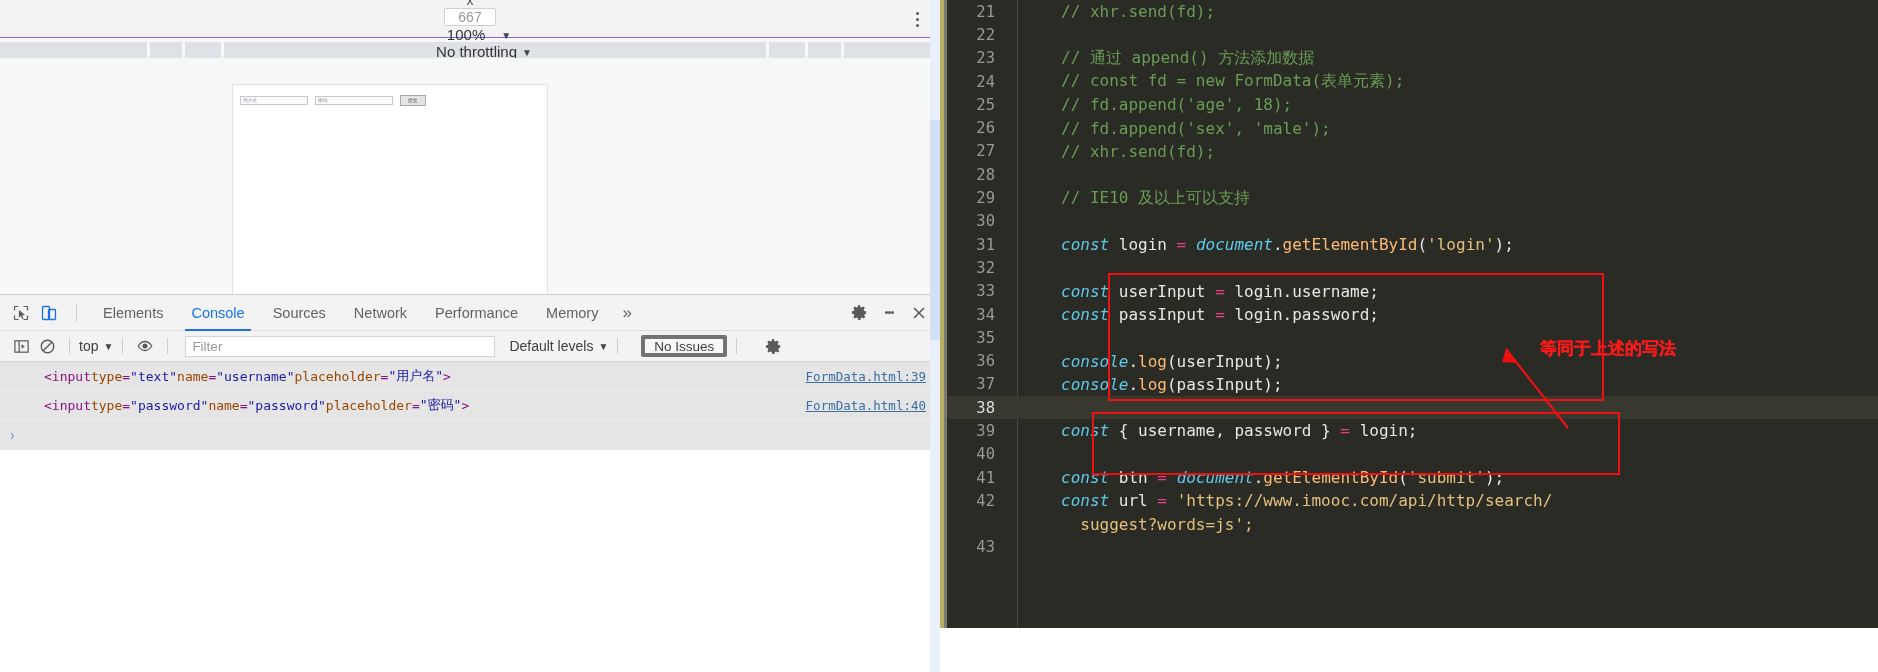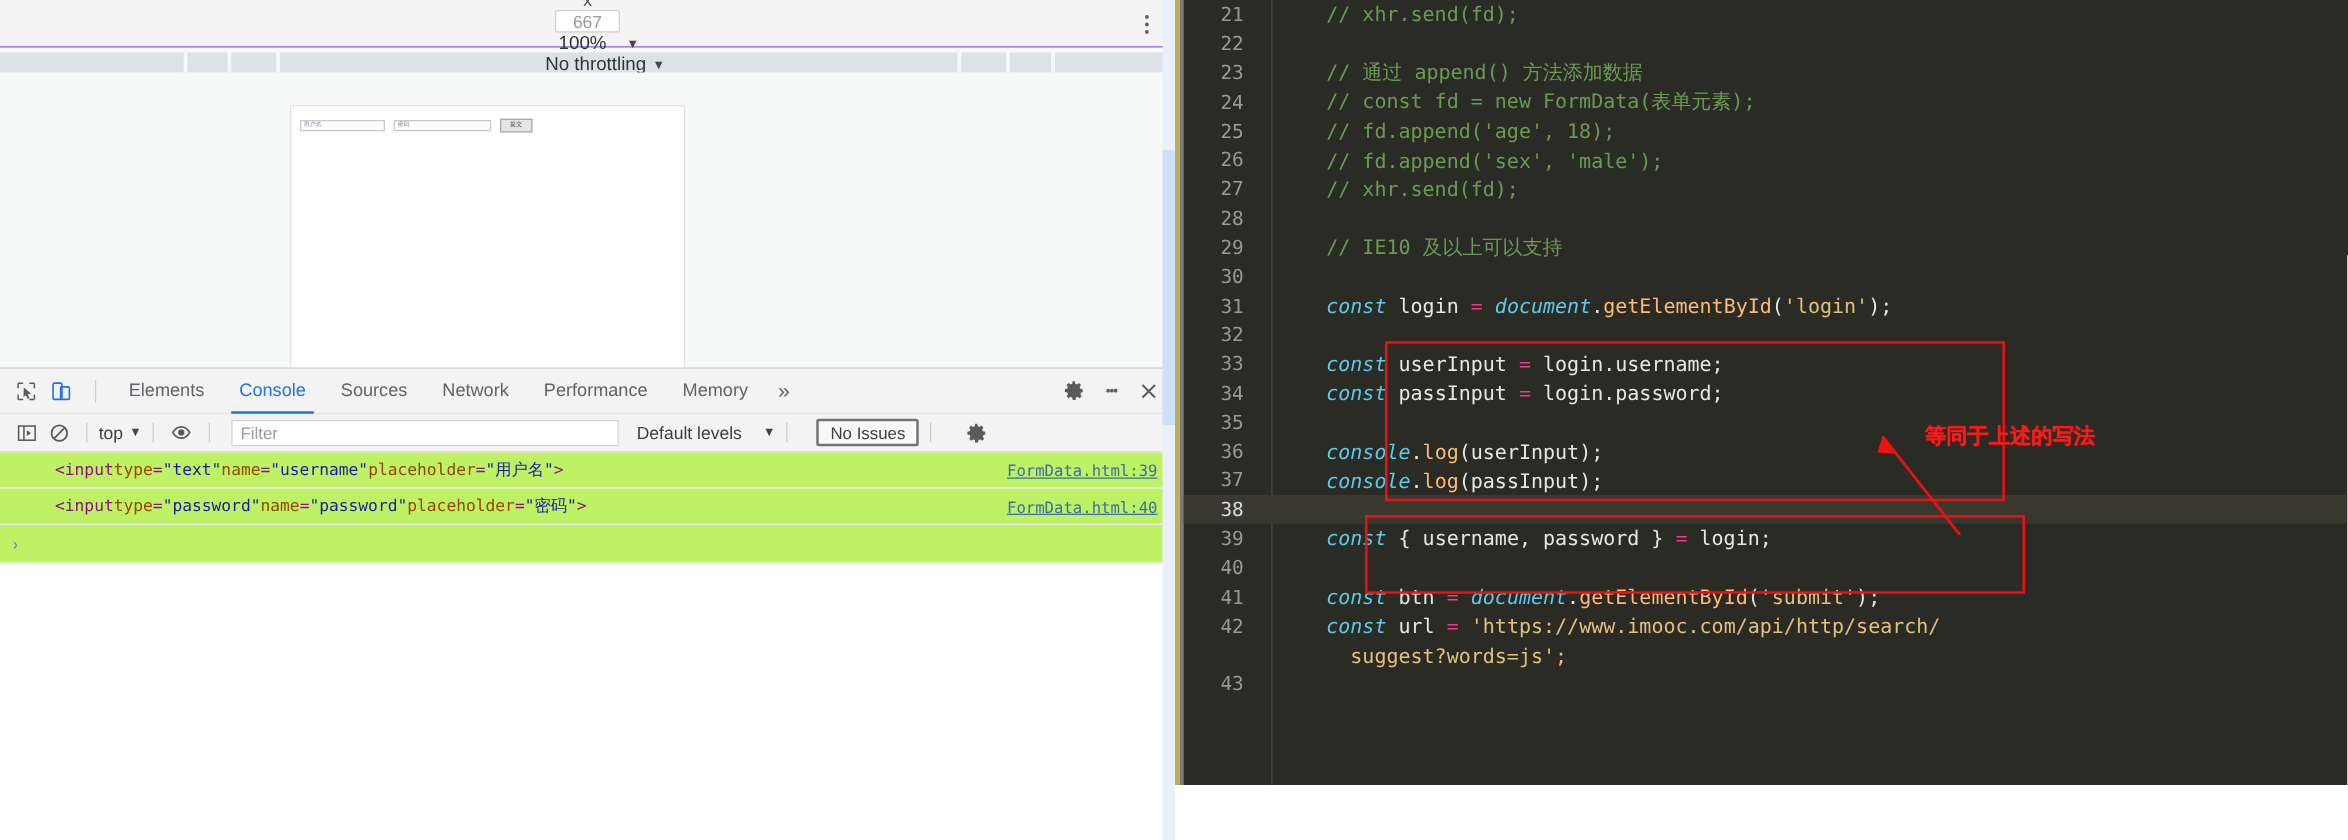--- a/index.html
+++ b/index.html
@@ -86,29 +86,29 @@
     display:flex; align-items:center; padding:0 8px; gap:0;
   }
   .cb-btn { width:26px; height:24px; display:flex; align-items:center; justify-content:center; }
   .cb-sep { width:1px; height:16px; background:#cdcdcd; margin:0 9px; }
   .cb-ctx { font-size:14px; color:#3c4043; display:flex; align-items:center; gap:5px; }
   .cb-filter {
     flex:0 0 310px; height:21px; background:#fff; border:1px solid #d4d4d4;
     margin-left:8px; display:flex; align-items:center; padding:0 6px;
     font-size:13.5px; color:#9a9a9a;
   }
-  .cb-levels { margin-left:14px; font-size:14px; color:#3c4043; display:flex; align-items:center; gap:17px; }
+  .cb-levels { margin-left:14px; font-size:14px; color:#3c4043; display:flex; align-items:center; gap:5px; }
   .cb-issues {
-    margin-left:14px; height:22px; border:2px solid #737373; background:#f8f8f8;
+    margin-left:14px; height:22px; border:4px solid #737373; background:#f8f8f8;
     border-radius:2px; font-size:13.5px; color:#3c4043; display:flex; align-items:center; padding:0 9px;
   }
   .cb-gear { margin-left:14px; }
 
   
-  .console-body { background:#bef264; }
+  .console-body { background:#e5e5e5; }
   .msg {
     height:29px; border-bottom:1px solid #ededed; display:flex; align-items:center;
     padding-left:44px; padding-right:14px;
     font-family:"DejaVu Sans Mono", monospace; font-size:13px; white-space:nowrap;
   }
   .msg .src { margin-left:auto; color:#3a6ea5; text-decoration:underline; font-size:12.5px; }
   .tok-pun  { color:#881280; }
   .tok-tag  { color:#881280; }
   .tok-attr { color:#994500; }
   .tok-val  { color:#1a1aa6; }

